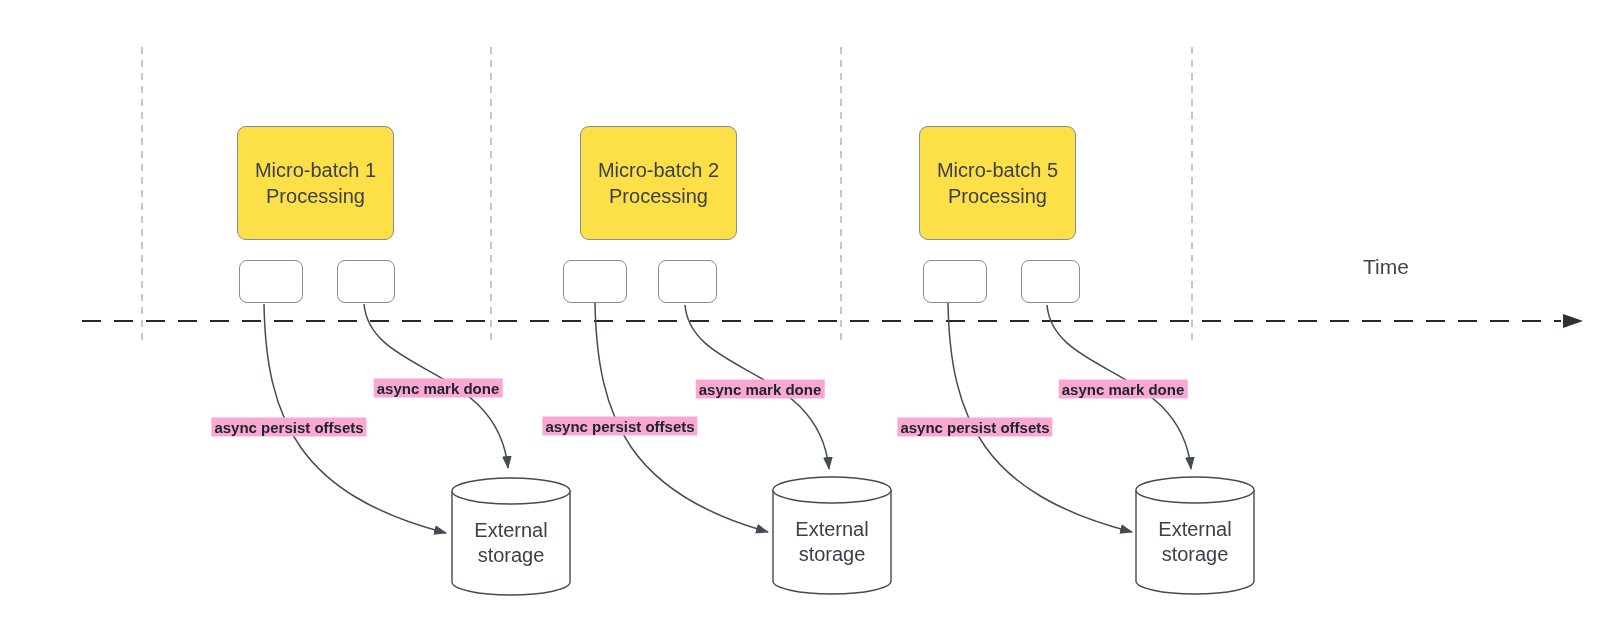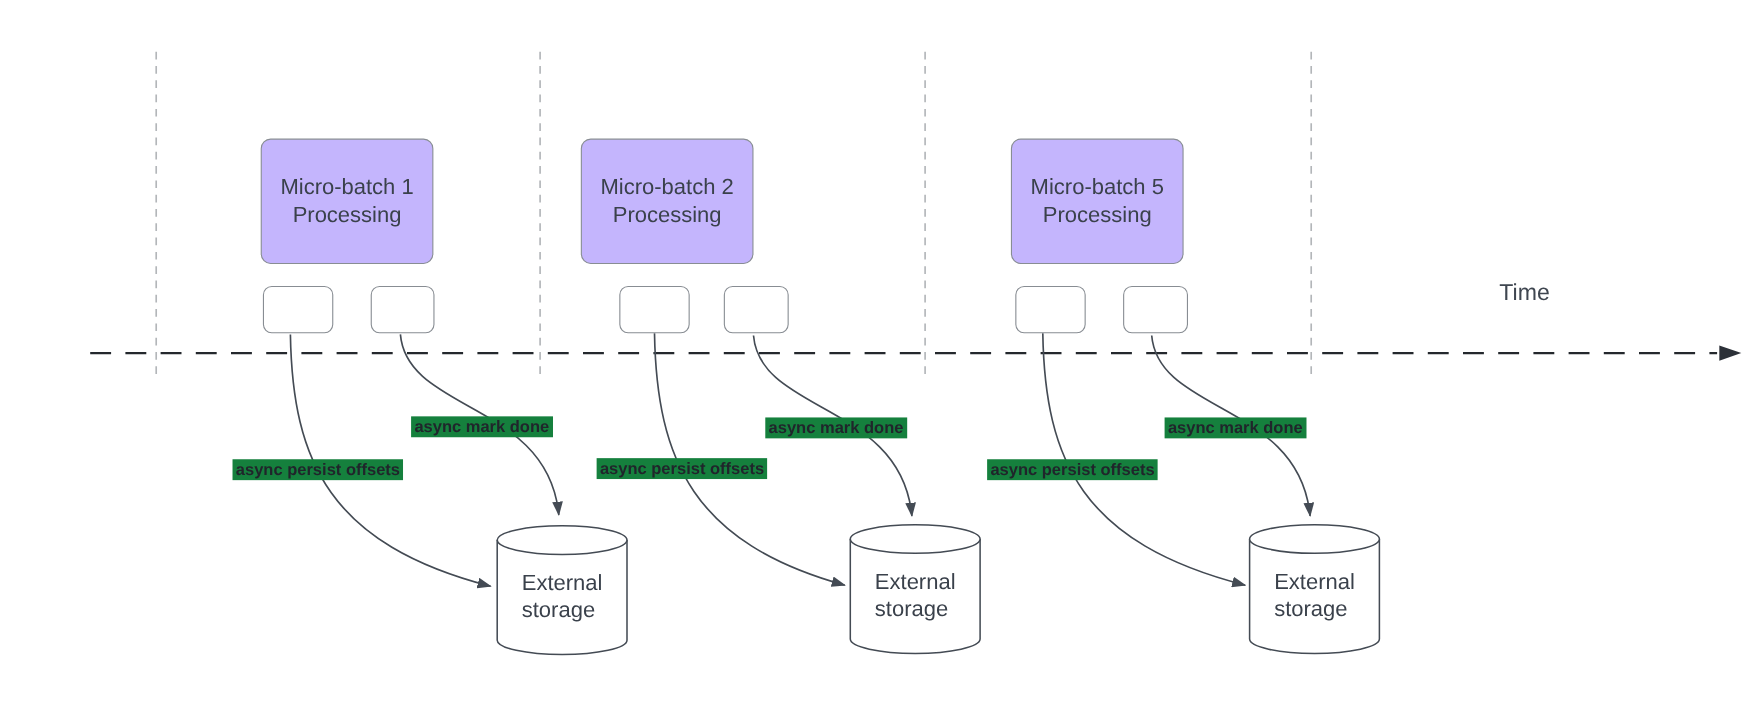--- a/index.html
+++ b/index.html
@@ -16,21 +16,21 @@
     left: 0; top: 0;
     width: 1600px; height: 642px;
     display: block;
   }
   .batch-box {
     position: absolute;
     width: 157px;
     height: 114px;
     border: 1px solid #888d93;
     border-radius: 9px;
-    background: #c4b5fd;
+    background: #fde047;
     display: flex;
     align-items: center;
     justify-content: center;
     text-align: center;
     font-size: 20px;
     line-height: 26px;
     color: #3a414b;
     white-space: pre-line;
     box-sizing: border-box;
   }
@@ -42,28 +42,28 @@
     border-radius: 8px;
     background: #ffffff;
     box-sizing: border-box;
   }
   .arrow-label {
     position: absolute;
     transform: translate(-50%, -50%);
     font-size: 15px;
     font-weight: bold;
     color: #20252b;
-    background: #15803d;
+    background: #f9a8d4;
     padding: 1px 3px;
     white-space: nowrap;
   }
   .storage-label {
     position: absolute;
     transform: translate(-50%, -50%);
-    text-align: left;
+    text-align: center;
     font-size: 20px;
     line-height: 25px;
     color: #3a414b;
     white-space: pre-line;
   }
   .time-label {
     position: absolute;
     transform: translateX(-50%);
     font-size: 21px;
     color: #3f4650;
@@ -118,21 +118,21 @@
     <span>Micro-batch 1
 Processing</span>
   </div>
   <div class="task-box" style="left:239px; width:64px;"></div>
   <div class="task-box" style="left:337px; width:58px;"></div>
   <div class="arrow-label" style="left:289px; top:427px;">async persist offsets</div>
   <div class="arrow-label" style="left:438px; top:388px;">async mark done</div>
   <div class="storage-label" style="left:511px; top:543px;">External
 storage</div>
 
-  <div class="batch-box" style="left:528px; top:126px;">
+  <div class="batch-box" style="left:580px; top:126px;">
     <span>Micro-batch 2
 Processing</span>
   </div>
   <div class="task-box" style="left:563px; width:64px;"></div>
   <div class="task-box" style="left:658px; width:59px;"></div>
   <div class="arrow-label" style="left:620px; top:426px;">async persist offsets</div>
   <div class="arrow-label" style="left:760px; top:389px;">async mark done</div>
   <div class="storage-label" style="left:832px; top:542px;">External
 storage</div>
 

